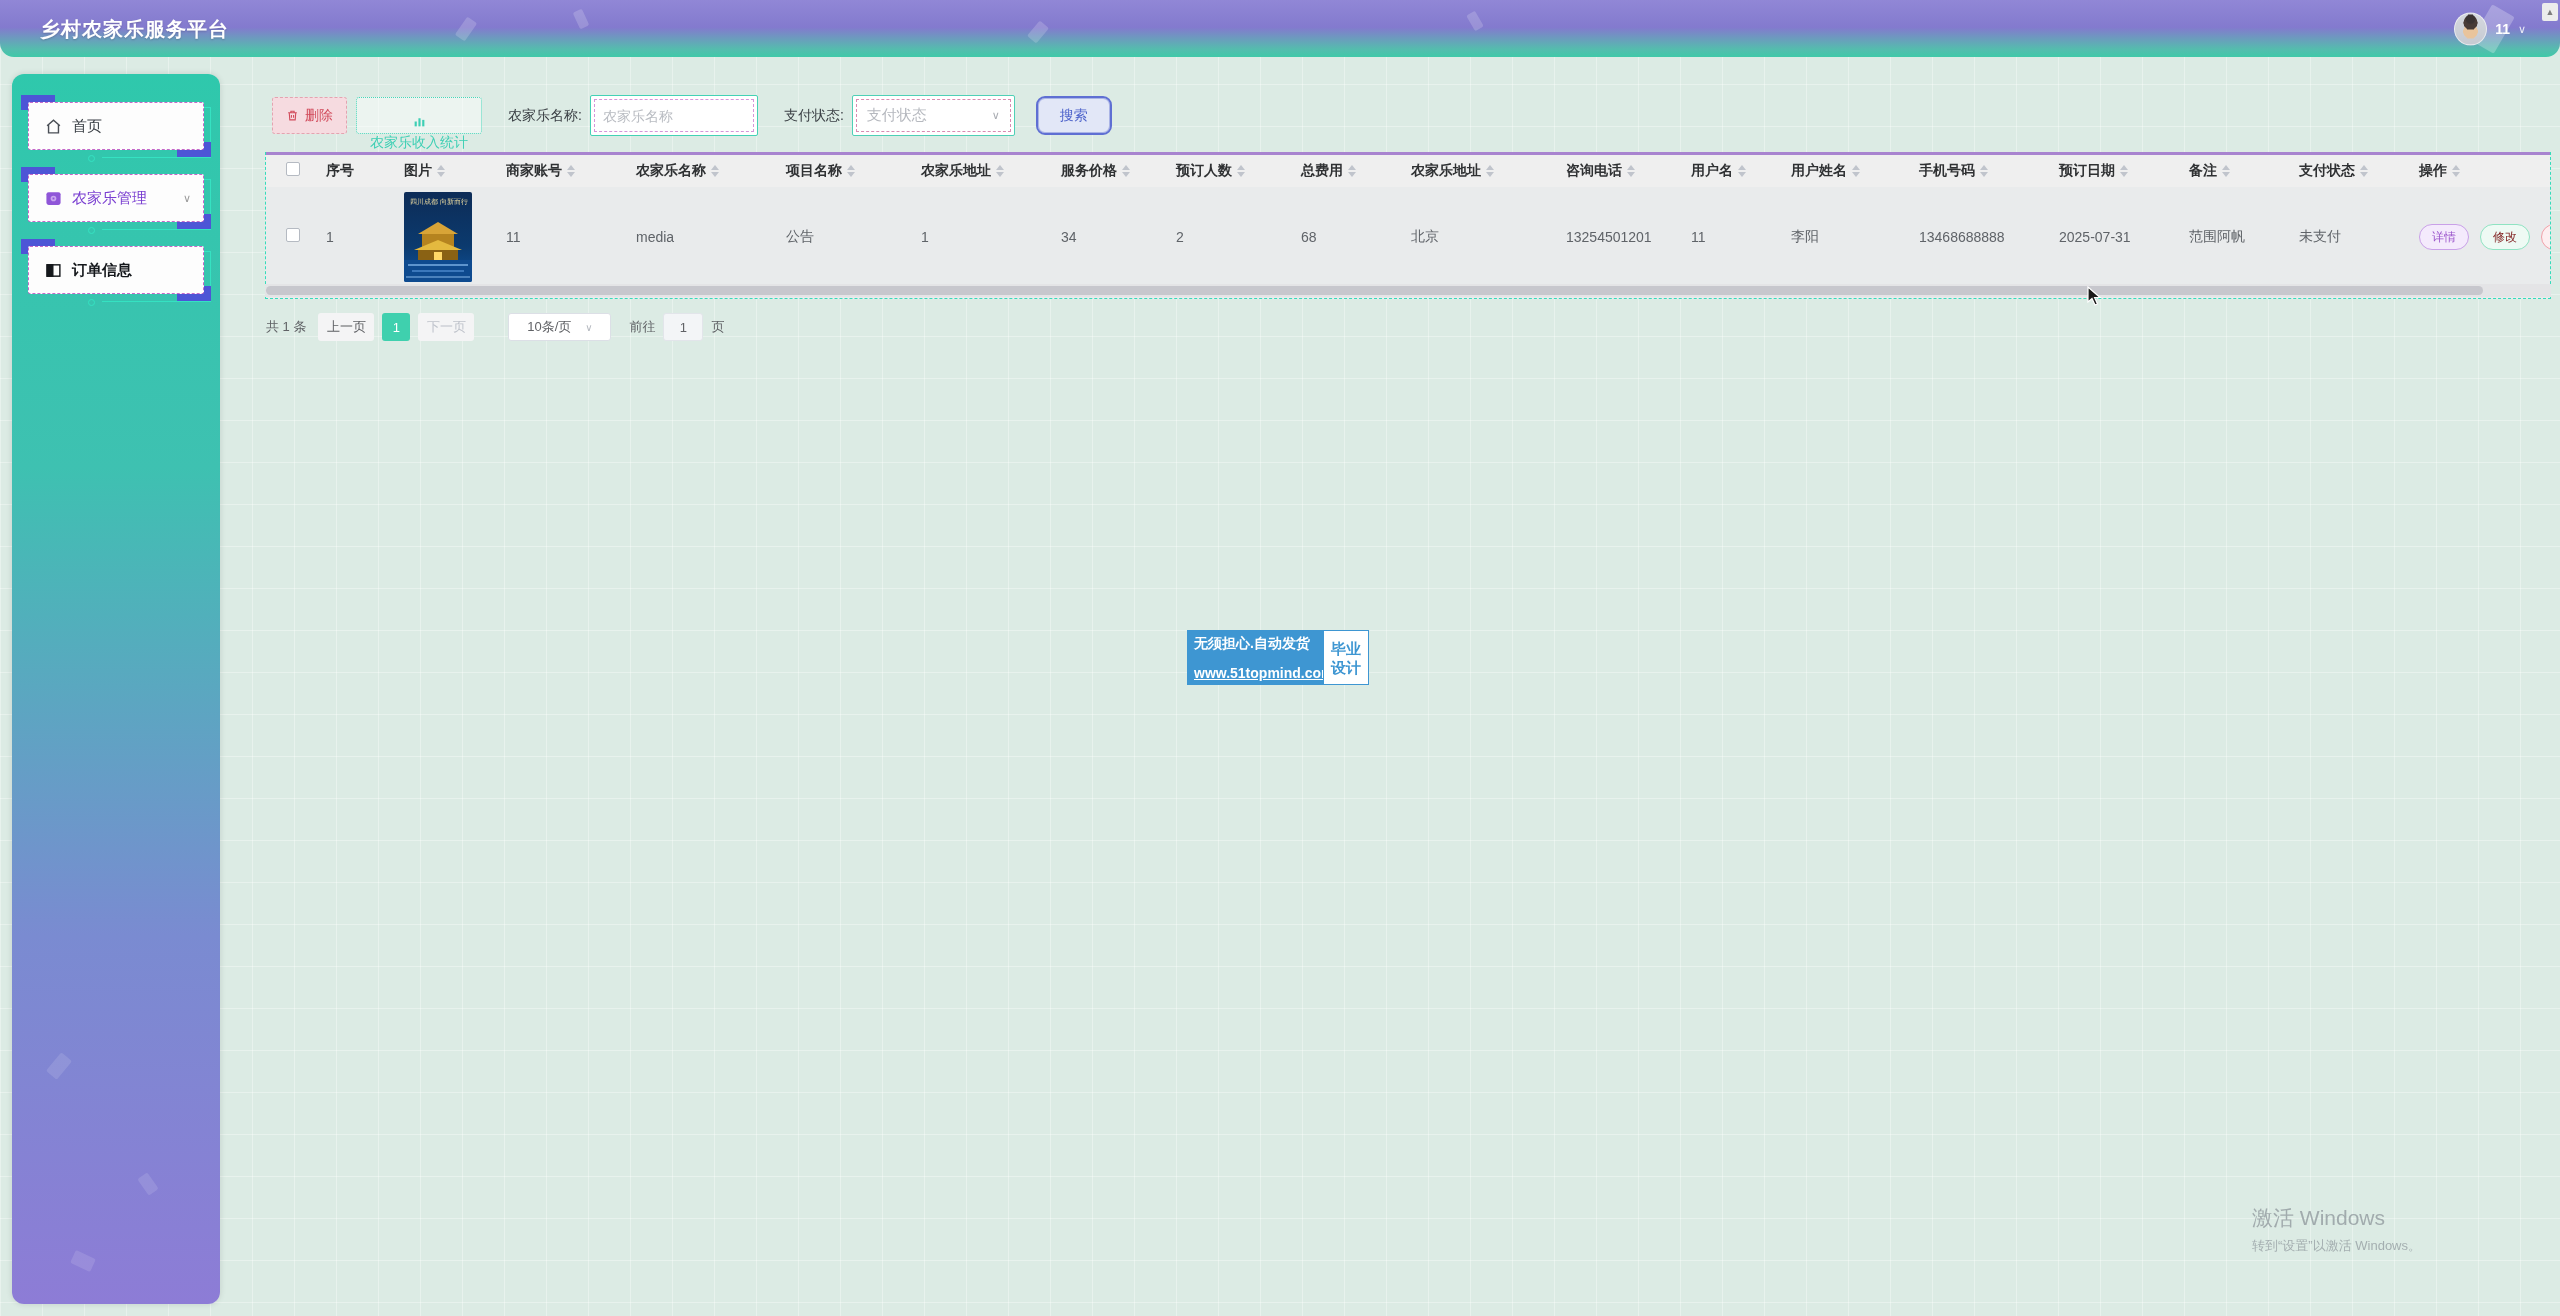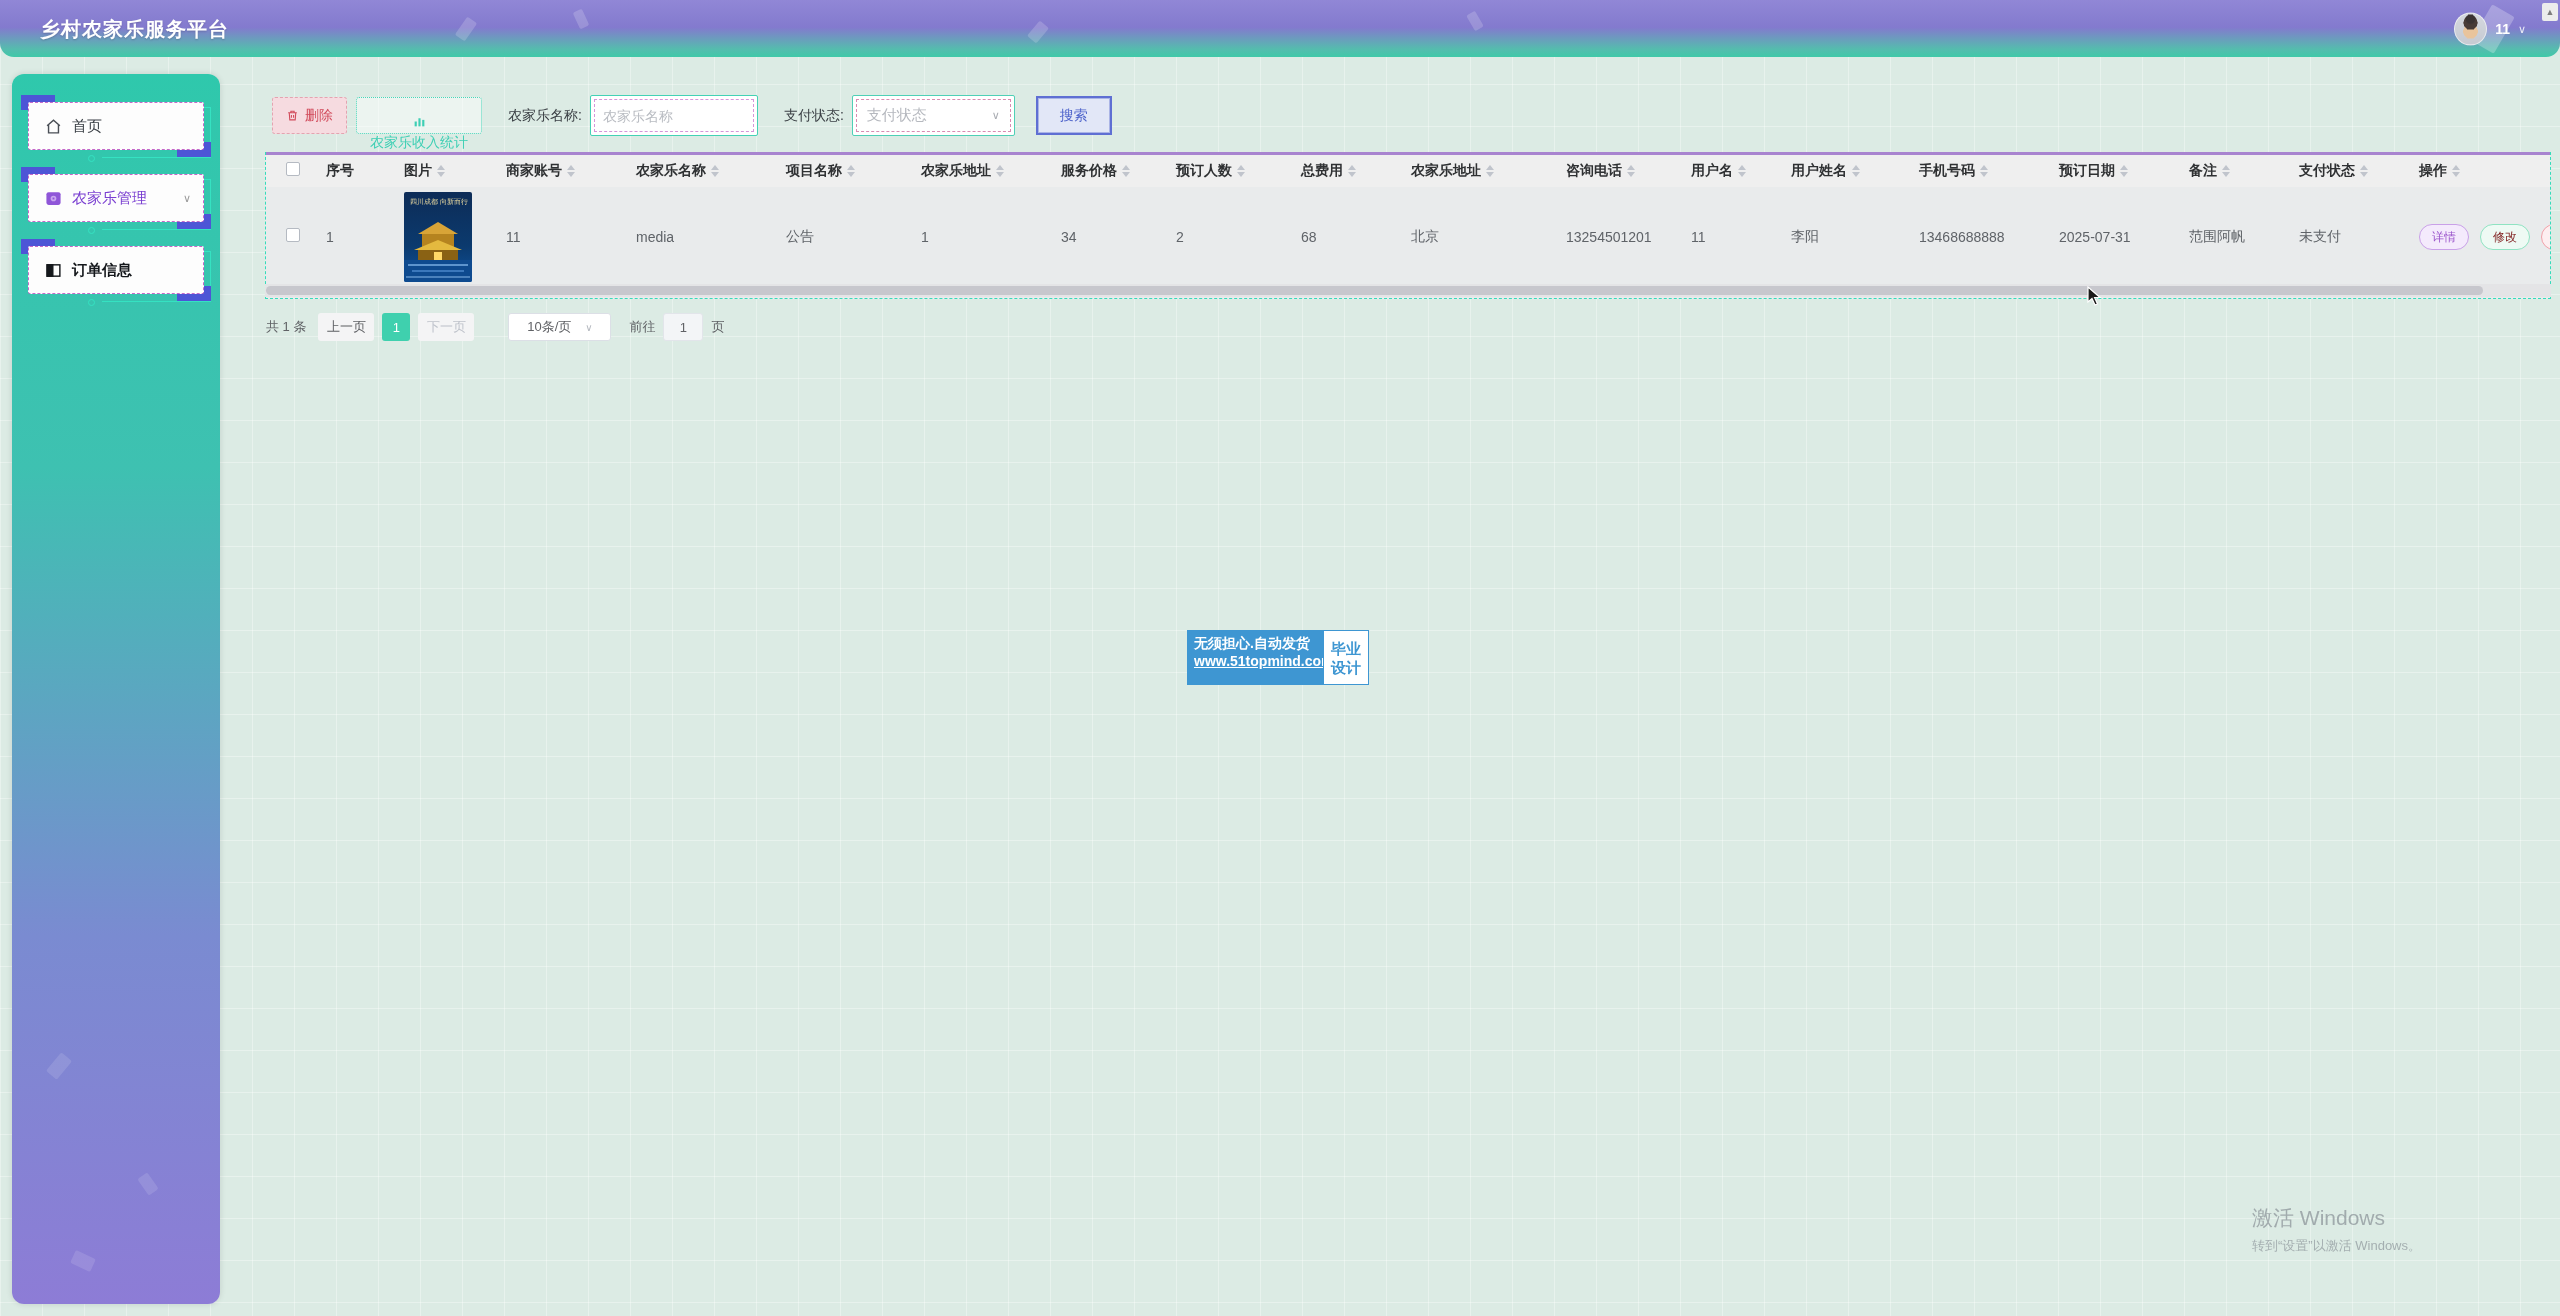--- a/index.html
+++ b/index.html
@@ -76,21 +76,21 @@
   .field-teal { width:168px; height:41px; background:#fff; border:1px solid #44d2b5; padding:3px; border-radius:2px; }
   .field-teal input { width:100%; height:100%; border:1px dashed #d694da; outline:none;
     padding:0 8px; font-size:14px; color:#555; background:#fff; font-family:inherit; }
   .field-teal input::placeholder { color:#b9bcc2; }
   .field-select { width:163px; height:41px; background:#fff; border:1px solid #4fd0b6;
     padding:3px; border-radius:2px; cursor:pointer; }
   .field-select .inner { height:100%; border:1px dashed #d98ab2; display:flex; align-items:center;
     padding:0 10px; font-size:15px; color:#b6b9bf; }
   .field-select .chev { margin-left:auto; color:#a9acb2; font-size:11px; }
   .btn-search { width:76px; height:39px; margin-left:21px; background:#e2e7f7;
-    border:2px solid #5f6fd3; box-shadow:0 0 0 1px #aab4e6 inset; border-radius:0;
+    border:2px solid #5f6fd3; box-shadow:0 0 0 1px #aab4e6 inset; border-radius:9px;
     color:#4f64cb; font-size:14px; cursor:pointer; }
 
   
   .table-wrap { position:absolute; left:15px; top:95px; width:2286px; height:147px;
     border:1px dashed #35dcbb; border-top:none; background:#e9ebec; overflow:hidden; }
   .ptable { border-collapse:collapse; table-layout:fixed; width:2321px; }
   .ptable thead th { height:33px; background:#efefef; border-top:3px solid #a884cf;
     font-size:14px; color:#2f3133; font-weight:700; text-align:left; padding:0 6px 0 12px;
     white-space:nowrap; overflow:hidden; }
   .ptable tbody td { height:100px; font-size:14px; color:#5f6368; text-align:left;
@@ -125,21 +125,21 @@
     display:inline-flex; align-items:center; justify-content:center; gap:14px; color:#606266;
     margin:0 18px 0 26px; cursor:pointer; }
   .pg-size .chev { color:#b4b8bf; font-size:10px; }
   .pg-goto-label { margin-right:8px; }
   .pg-goto { width:40px; height:28px; background:#f3f5f7; border:1px solid #e2e5ea; border-radius:3px;
     text-align:center; font-size:13px; color:#606266; margin-right:8px; font-family:inherit; }
 
   
   .wm { position:absolute; left:1187px; top:630px; display:flex; z-index:6; }
   .wm-blue { width:136px; height:55px; background:#3e96d2; color:#fff; padding:5px 7px 4px 7px;
-    display:flex; flex-direction:column; justify-content:flex-start; }
+    display:flex; flex-direction:column; justify-content:space-between; }
   .wm-line1 { font-size:14px; font-weight:700; white-space:nowrap; }
   .wm-line2 { font-size:14px; font-weight:700; text-decoration:underline; white-space:nowrap; }
   .wm-white { width:46px; height:55px; background:#fff; border:1px solid #3e96d2; color:#3e96d2;
     font-size:15px; font-weight:700; display:flex; flex-direction:column; align-items:center;
     justify-content:center; line-height:19px; }
 
   
   .win-act { position:absolute; left:2252px; top:1204px; color:#97a0a4; z-index:6; }
   .win-act .l1 { font-size:21px; font-weight:400; opacity:.85; }
   .win-act .l2 { font-size:13px; margin-top:5px; opacity:.8; }

